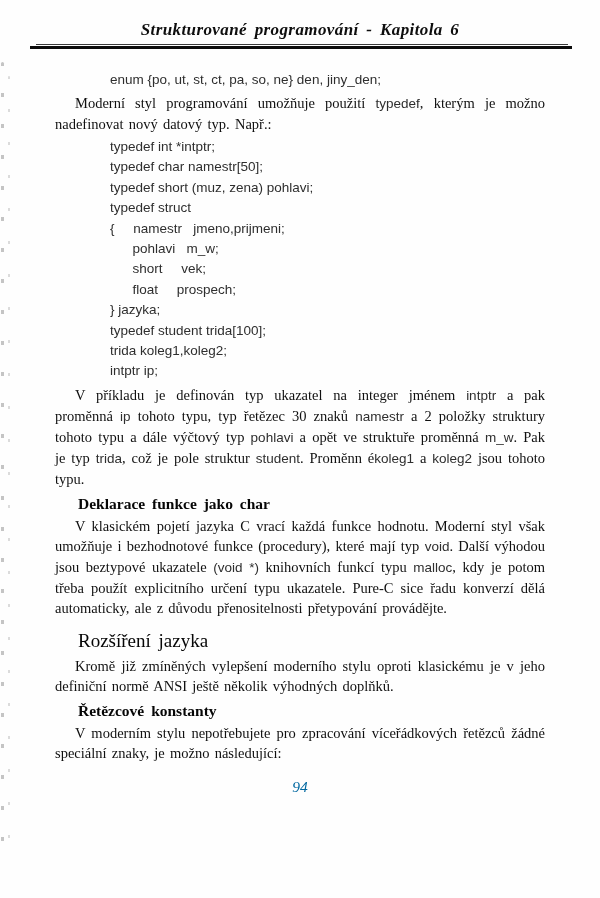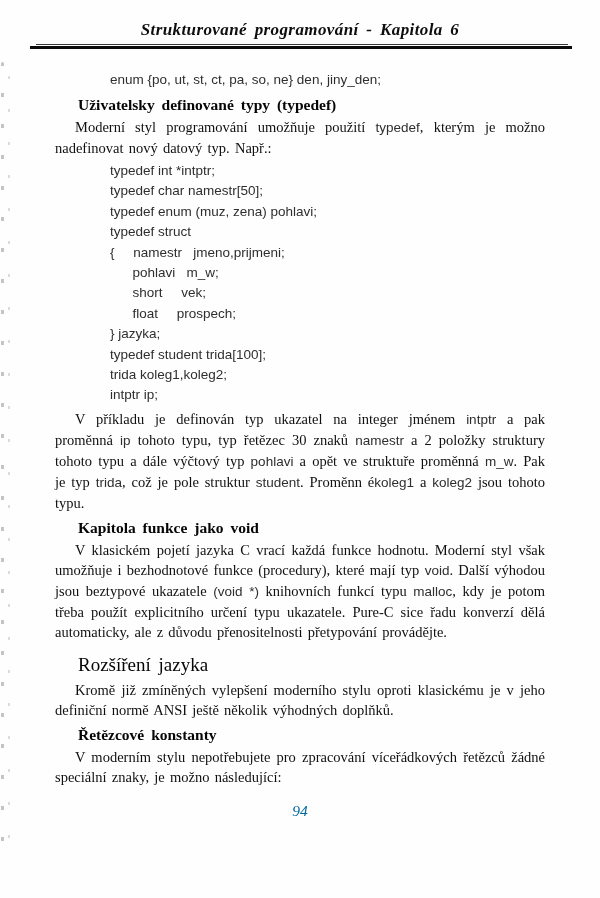--- a/index.html
+++ b/index.html
@@ -106,42 +106,41 @@
   <header>
     <div class="running-header">Strukturované programování - Kapitola 6</div>
     <div class="rule-thin"></div>
     <div class="rule-thick"></div>
   </header>
 
   <main class="content">
 
     <div class="enum-line code-font">enum {po, ut, st, ct, pa, so, ne} den, jiny_den;</div>
 
-    <h2 class="subhead">Uživatelsky definované typy (typedef)</h2>
 
     <p class="body-para"><span>Moderní styl programování umožňuje použití </span><span class="code">typedef</span><span>, kterým je možno nadefinovat nový datový typ. Např.:</span></p>
 
     <div class="code-block code-font">
         <div class="code-line">typedef int *intptr;</div>
         <div class="code-line">typedef char namestr[50];</div>
-        <div class="code-line">typedef enum (muz, zena) pohlavi;</div>
+        <div class="code-line">typedef short (muz, zena) pohlavi;</div>
         <div class="code-line">typedef struct</div>
         <div class="code-line">{     namestr   jmeno,prijmeni;</div>
         <div class="code-line">      pohlavi   m_w;</div>
         <div class="code-line">      short     vek;</div>
         <div class="code-line">      float     prospech;</div>
         <div class="code-line">} jazyka;</div>
         <div class="code-line">typedef student trida[100];</div>
         <div class="code-line">trida koleg1,koleg2;</div>
         <div class="code-line">intptr ip;</div>
       </div>
 
     <p class="body-para"><span>V příkladu je definován typ ukazatel na integer jménem </span><span class="code">intptr</span><span> a pak proměnná </span><span class="code">ip</span><span> tohoto typu, typ řetězec 30 znaků </span><span class="code">namestr</span><span> a 2 položky struktury tohoto typu a dále výčtový typ </span><span class="code">pohlavi</span><span> a opět ve struktuře proměnná </span><span class="code">m_w</span><span>. Pak je typ </span><span class="code">trida</span><span>, což je pole struktur </span><span class="code">student</span><span>. Proměnn é</span><span class="code">koleg1</span><span> a </span><span class="code">koleg2</span><span> jsou tohoto typu.</span></p>
 
-    <h2 class="subhead mt-void">Kapitola funkce jako void</h2>
+    <h2 class="subhead mt-void">Deklarace funkce jako char</h2>
 
     <p class="body-para"><span>V klasickém pojetí jazyka C vrací každá funkce hodnotu. Moderní styl však umožňuje i bezhodnotové funkce (procedury), které mají typ </span><span class="code">void</span><span>. Další výhodou jsou beztypové ukazatele </span><span class="code">(void *)</span><span> knihovních funkcí typu </span><span class="code">malloc</span><span>, kdy je potom třeba použít explicitního určení typu ukazatele. Pure-C sice řadu konverzí dělá automaticky, ale z důvodu přenositelnosti přetypování provádějte.</span></p>
 
     <h1 class="bighead">Rozšíření jazyka</h1>
 
     <p class="body-para">Kromě již zmíněných vylepšení moderního stylu oproti klasickému je v jeho definiční normě ANSI ještě několik výhodných doplňků.</p>
 
     <h2 class="subhead mt-strings">Řetězcové konstanty</h2>
 
     <p class="body-para">V moderním stylu nepotřebujete pro zpracování víceřádkových řetězců žádné speciální znaky, je možno následující:</p>

